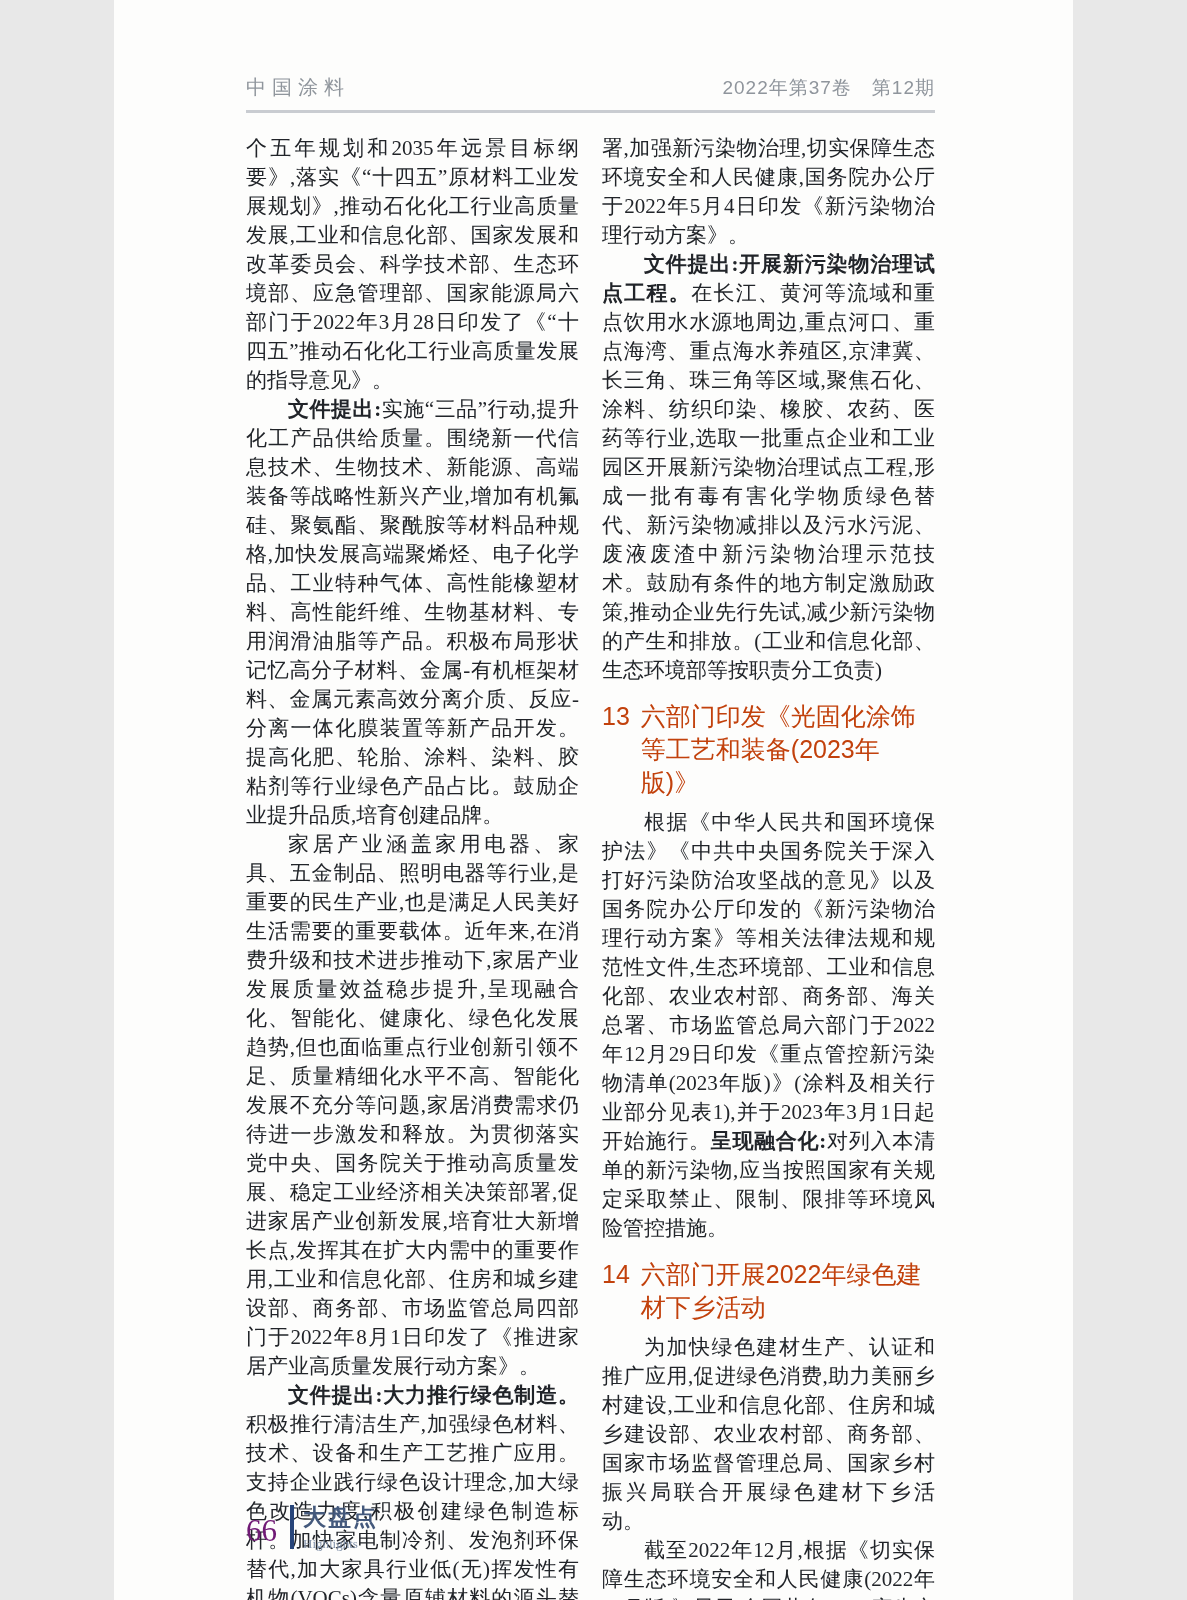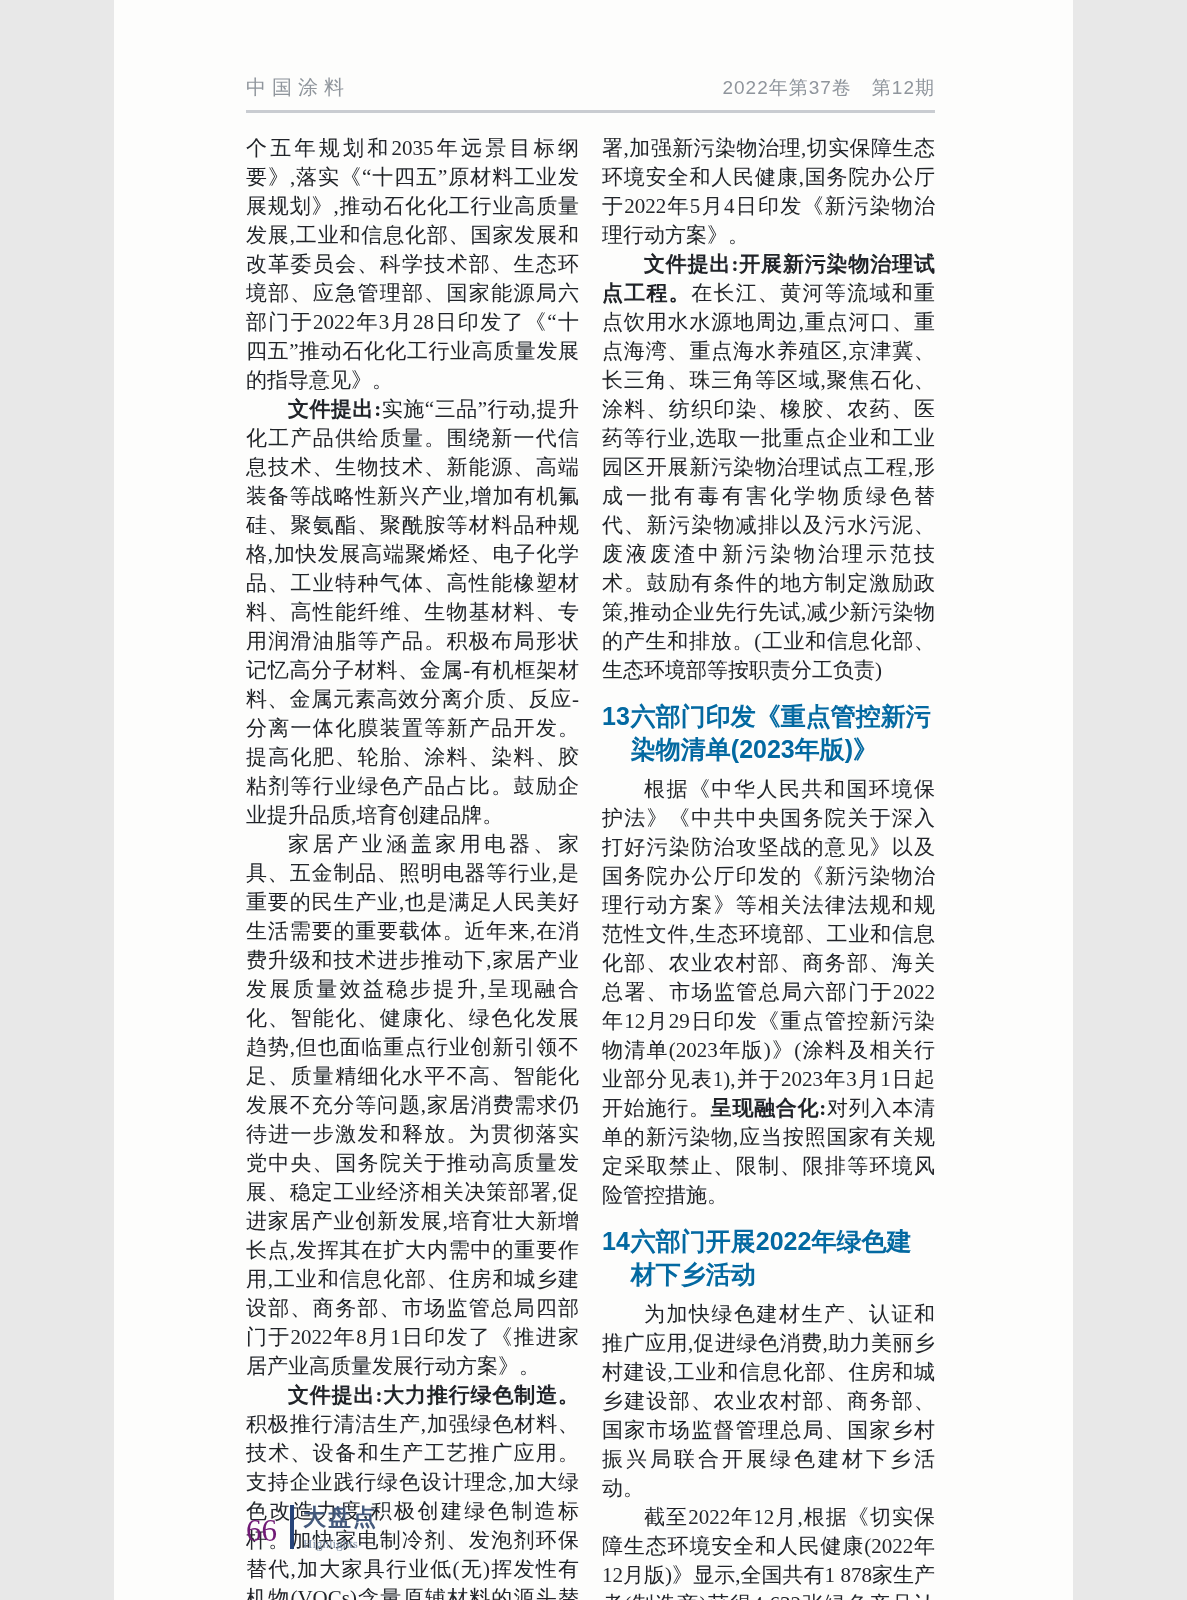--- a/index.html
+++ b/index.html
@@ -26,26 +26,26 @@
   .issue-info  { font-size:19px; letter-spacing:1px; }
   
   .columns { display:flex; gap:23px; margin-top:21px; }
   .col { width:446px; font-size:21px; line-height:29px; text-align:justify; }
   .col p { margin:0; text-indent:2em; }
   .col p.cont { text-indent:0; }
   .lead { font-weight:bold; }
   .kai  { font-weight:bold; }
   .kai-note { font-weight:500; }
   .sec-heading {
-    display:flex; gap:1px;
+    display:flex; gap:11px;
     margin:15px 0 9px 0;
     font-family:"Liberation Sans","DejaVu Sans",sans-serif;
-    font-weight:bold;
+    font-weight:normal;
     font-size:25px; line-height:33px;
-    color:#0369a1;
+    color:#c2410c;
     text-align:left;
   }
   .sec-heading .num { flex:none; }
   
   .page-footer {
     position:absolute; left:132px; bottom:48px;
     display:flex; align-items:center;
   }
   .page-number {
     font-size:31px; color:#701a75;
@@ -94,21 +94,21 @@
       <p>有毒有害化学物质的生产和使用是新污染物的主要来源。目前,国内外广泛关注的新污染物主要包括国际公约管控的持久性有机污染物、内分泌干扰物、抗生素等。为深入贯彻落实党中央、国务院决策部</p>
     </section>
 
     <section class="col">
       <p class="cont">署,加强新污染物治理,切实保障生态环境安全和人民健康,国务院办公厅于2022年5月4日印发《新污染物治理行动方案》。</p>
 
       <p><span class="lead">文件提出:</span><span class="kai">开展新污染物治理试点工程。</span><span>在长江、黄河等流域和重点饮用水水源地周边,重点河口、重点海湾、重点海水养殖区,京津冀、长三角、珠三角等区域,聚焦石化、涂料、纺织印染、橡胶、农药、医药等行业,选取一批重点企业和工业园区开展新污染物治理试点工程,形成一批有毒有害化学物质绿色替代、新污染物减排以及污水污泥、废液废渣中新污染物治理示范技术。鼓励有条件的地方制定激励政策,推动企业先行先试,减少新污染物的产生和排放。</span><span class="kai-note">(工业和信息化部、生态环境部等按职责分工负责)</span></p>
 
       <h2 class="sec-heading">
         <span class="num">13</span>
-        <span class="ht">六部门印发《重点管控新污染物清单(2023年版)》</span>
+        <span class="ht">六部门印发《光固化涂饰等工艺和装备(2023年版)》</span>
       </h2>
 
       <p><span>根据《中华人民共和国环境保护法》《中共中央国务院关于深入打好污染防治攻坚战的意见》以及国务院办公厅印发的《新污染物治理行动方案》等相关法律法规和规范性文件,生态环境部、工业和信息化部、农业农村部、商务部、海关总署、市场监管总局六部门于2022年12月29日印发《重点管控新污染物清单(2023年版)》(涂料及相关行业部分见表1),并于2023年3月1日起开始施行。</span><span class="lead">呈现融合化:</span><span>对列入本清单的新污染物,应当按照国家有关规定采取禁止、限制、限排等环境风险管控措施。</span></p>
 
       <h2 class="sec-heading">
         <span class="num">14</span>
         <span class="ht">六部门开展2022年绿色建材下乡活动</span>
       </h2>
 
       <p>为加快绿色建材生产、认证和推广应用,促进绿色消费,助力美丽乡村建设,工业和信息化部、住房和城乡建设部、农业农村部、商务部、国家市场监督管理总局、国家乡村振兴局联合开展绿色建材下乡活动。</p>

